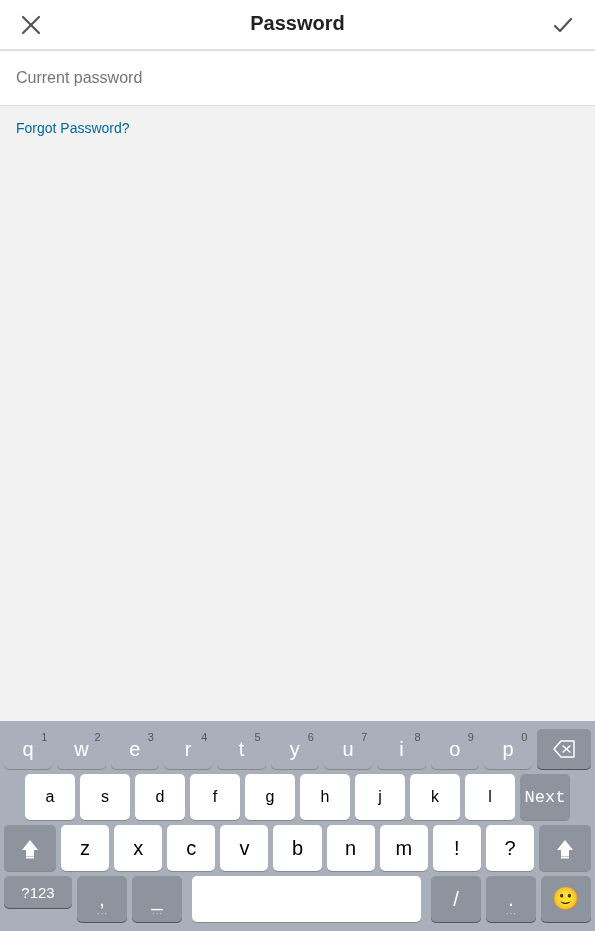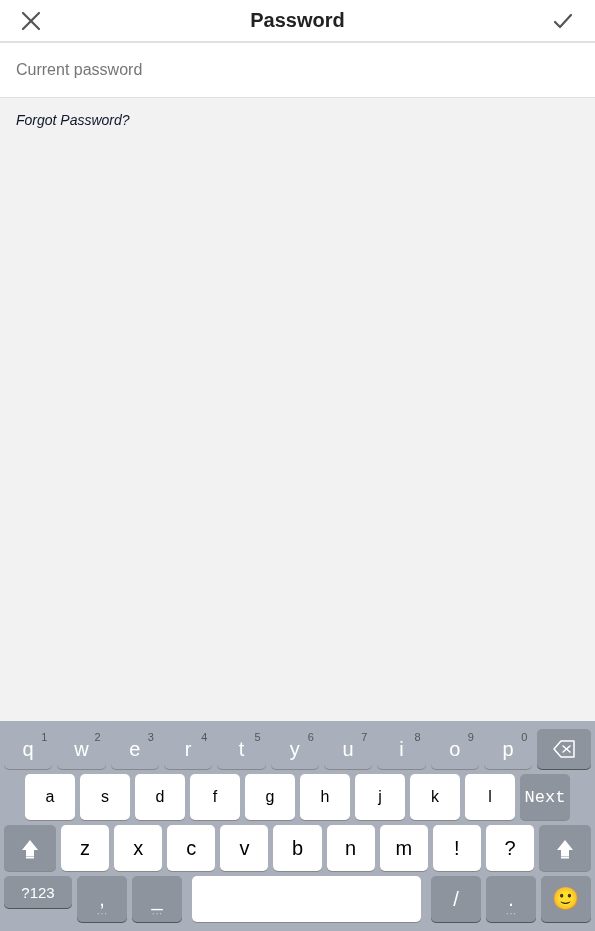--- a/index.html
+++ b/index.html
@@ -8,25 +8,24 @@
       height: 931px;
       background: #f2f2f2;
       font-family: -apple-system, BlinkMacSystemFont, 'Helvetica Neue', Arial, sans-serif;
       overflow: hidden;
       position: relative;
     }
 
     
     .header {
       display: flex;
-      align-items: center;
       justify-content: space-between;
       background: #fff;
       padding: 12px 16px;
-      height: 42px;
+      height: 50px;
       border-bottom: 1px solid #e0e0e0;
     }
     .header-title {
       font-size: 20px;
       font-weight: 600;
       color: #222;
       position: absolute;
       left: 50%;
       transform: translateX(-50%);
     }
@@ -57,24 +56,23 @@
       outline: none;
     }
     .input-field:first-child {
       border-top: 1px solid #e0e0e0;
     }
 
     
     .forgot-link {
       display: inline-block;
       margin: 14px 16px;
-      color: #0f172a;
+      color: #0369a1;
       font-size: 14px;
       text-decoration: none;
-      font-style: italic;
     }
 
     
     .keyboard {
       position: absolute;
       bottom: 0;
       left: 0;
       width: 595px;
       background: #aab0bb;
       padding: 8px 4px 4px 4px;

